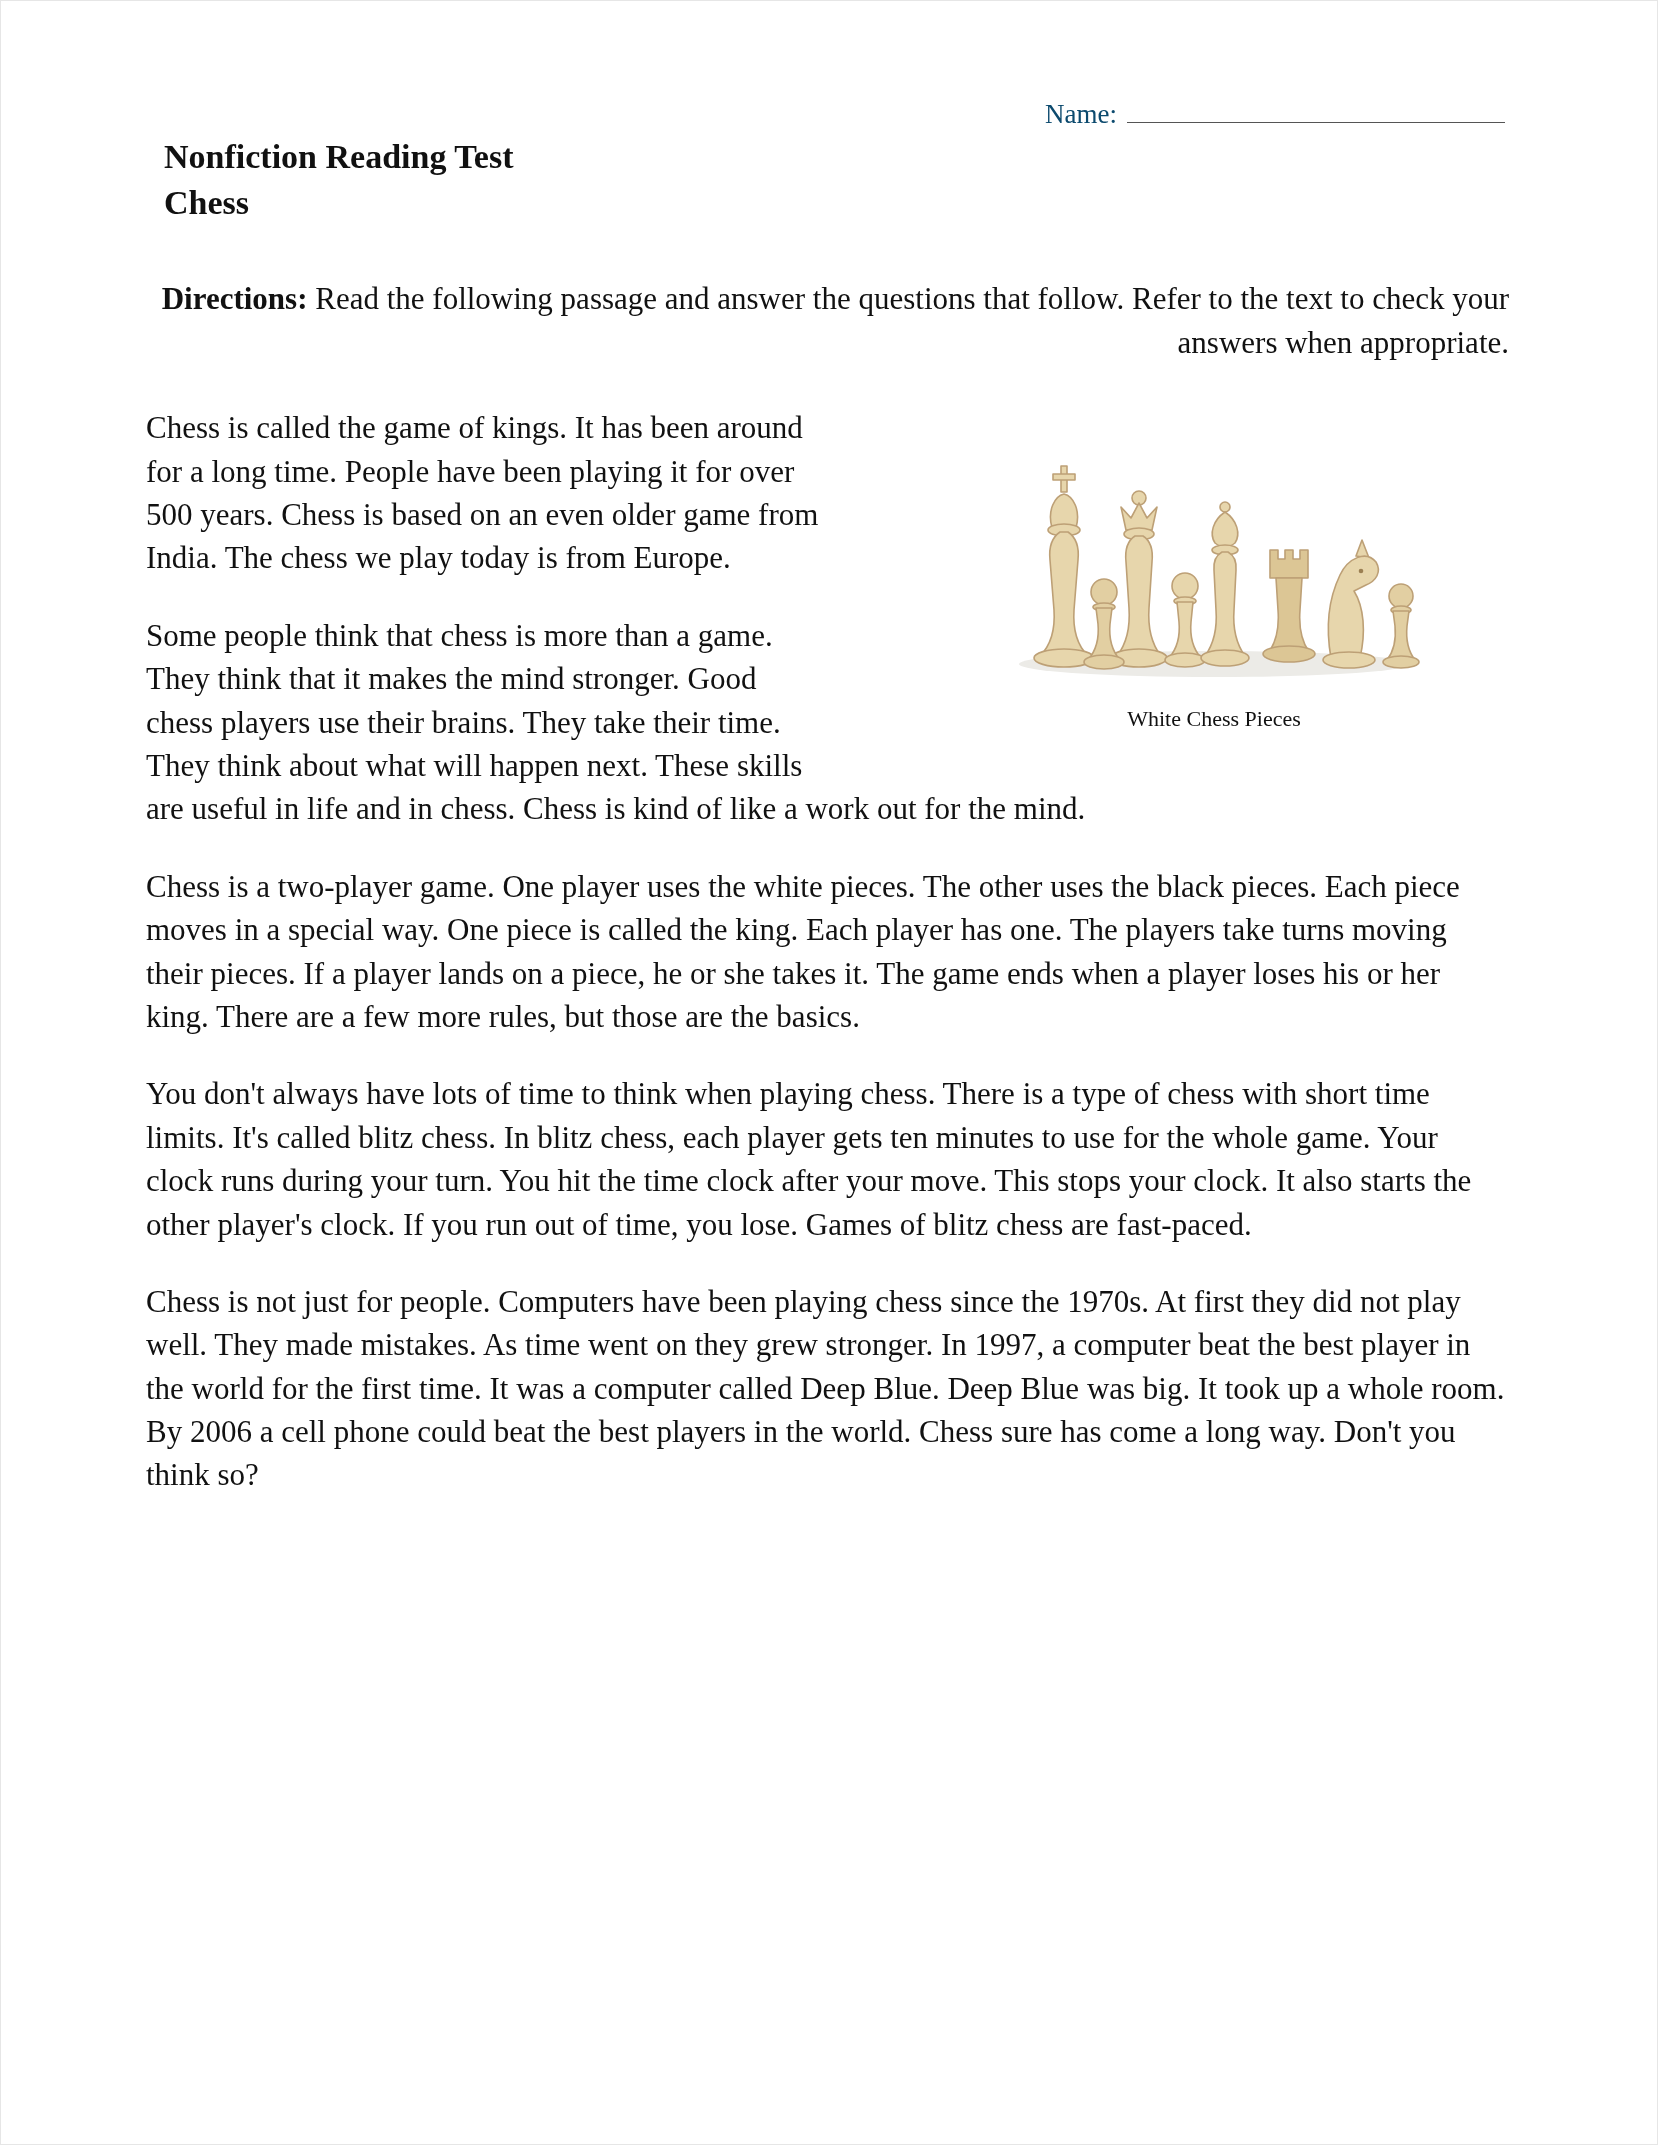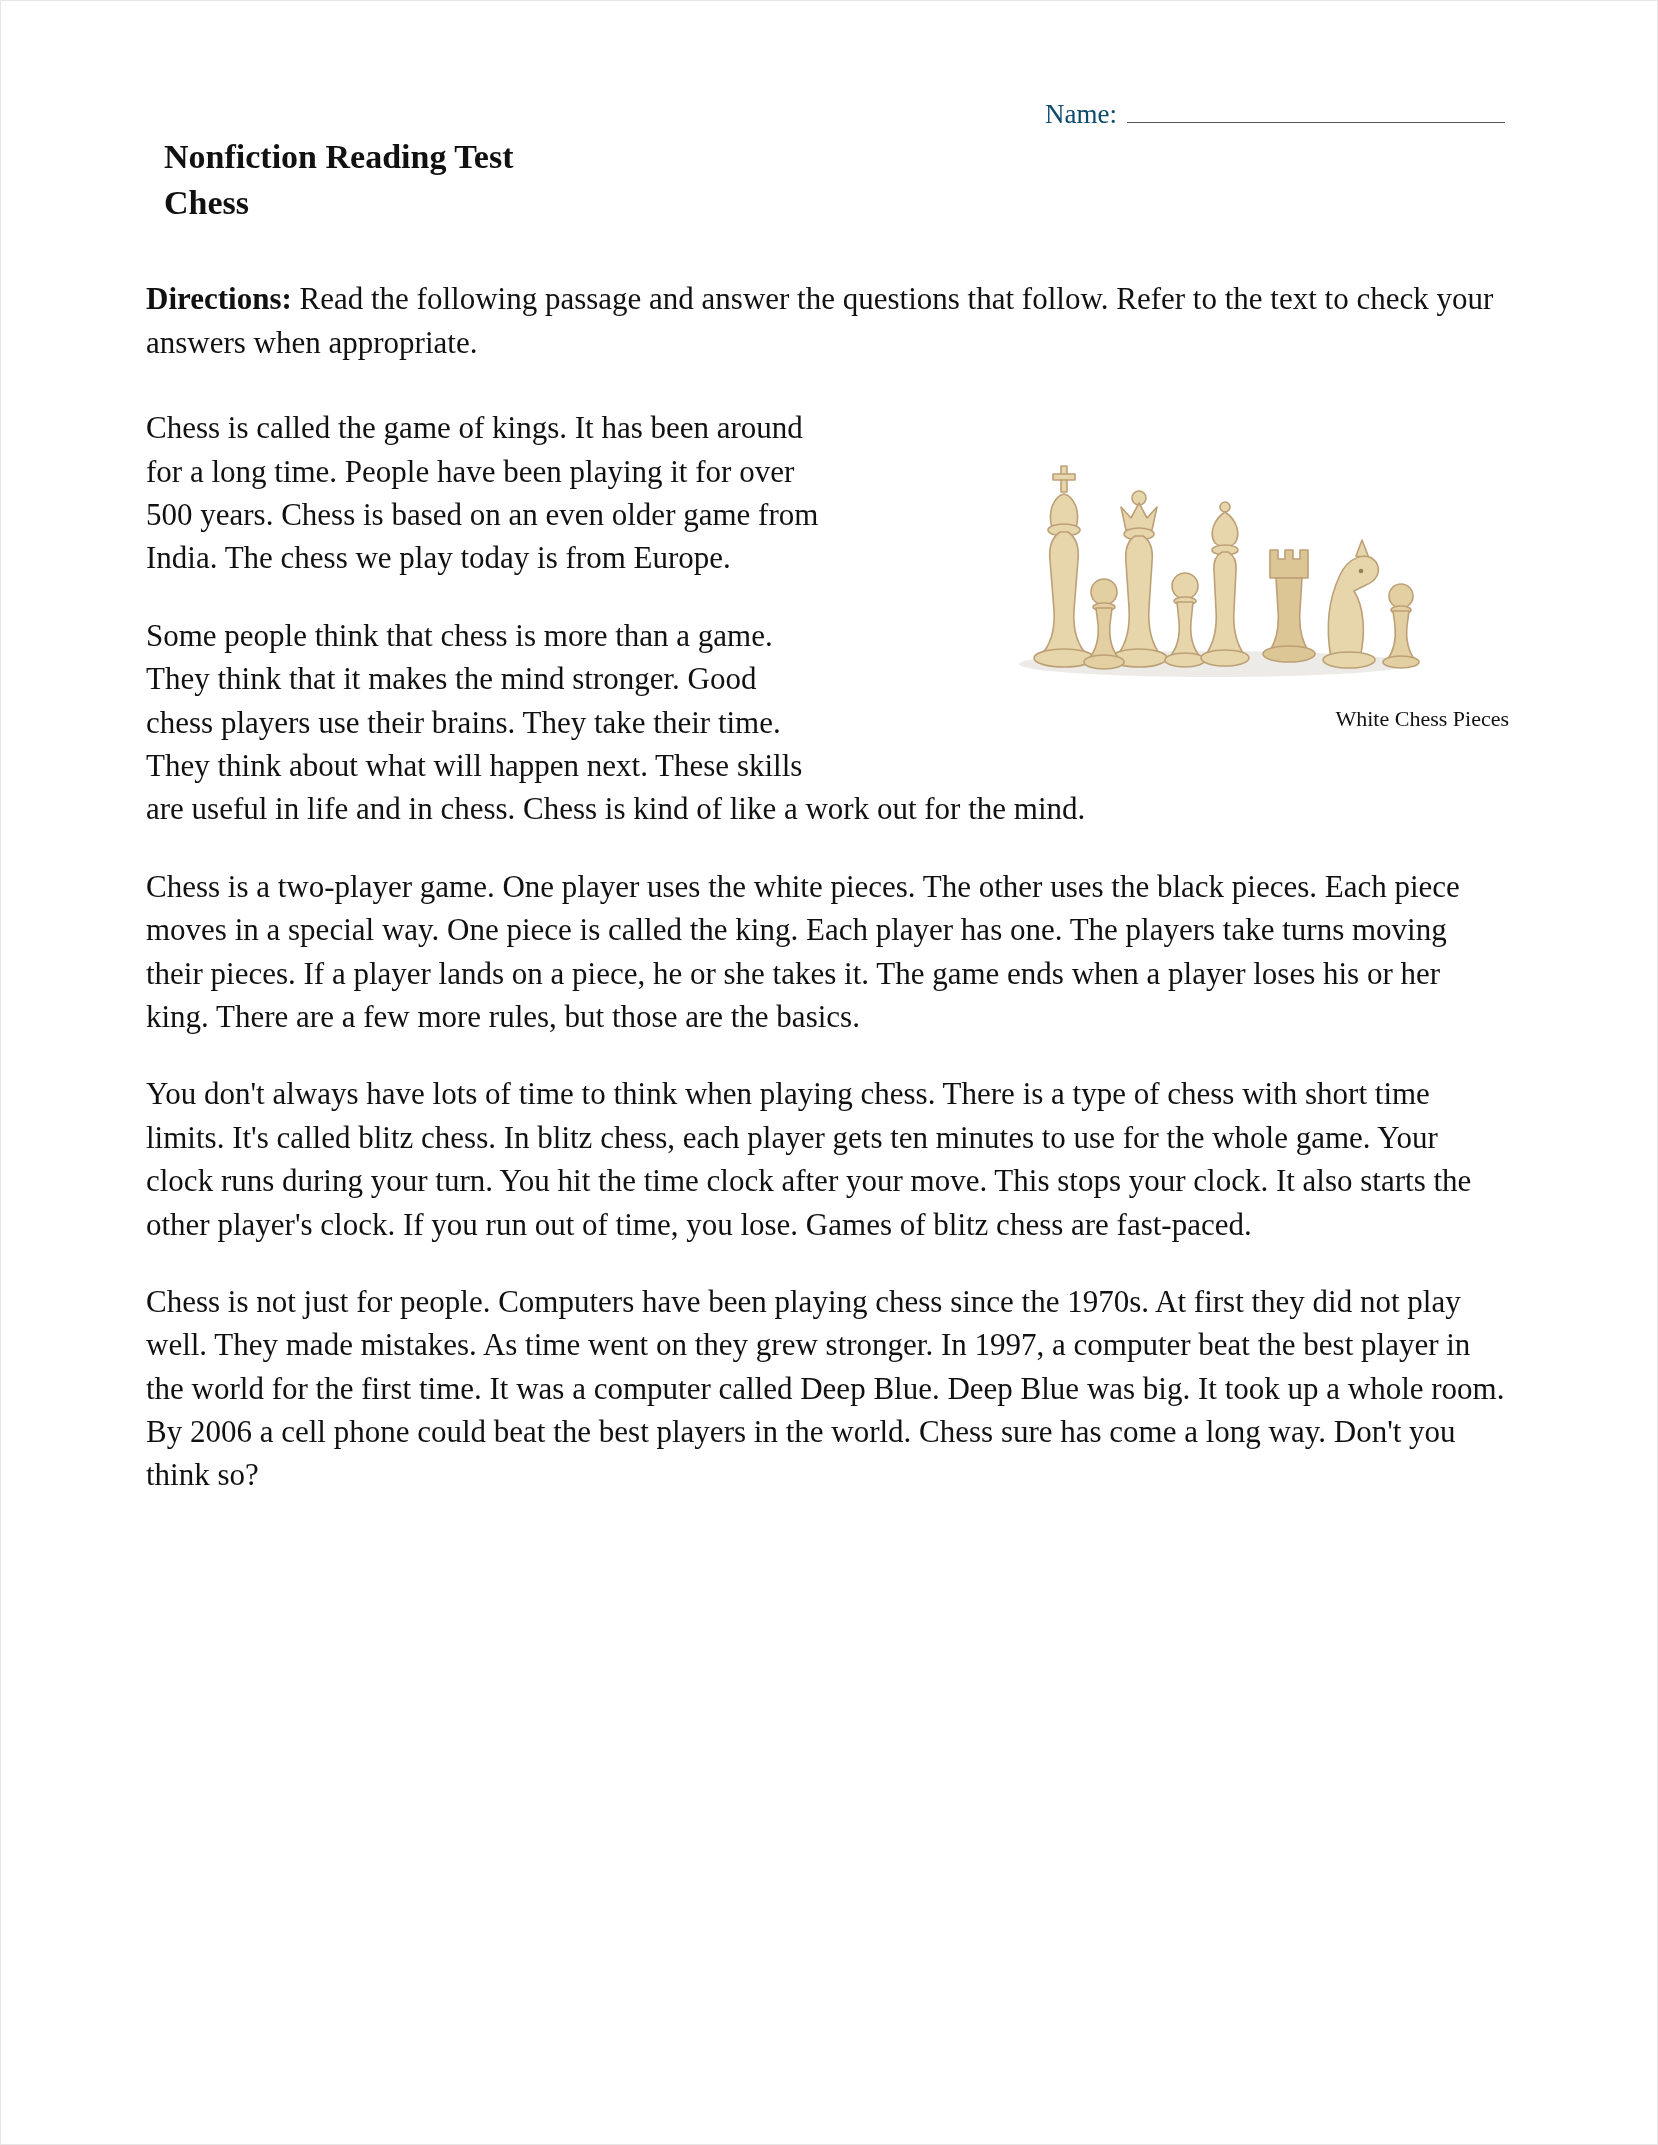--- a/index.html
+++ b/index.html
@@ -35,35 +35,36 @@
     font-size: 34px;
     font-weight: bold;
     line-height: 1.35;
     margin-left: 18px;
   }
 
   .directions {
     margin-top: 52px;
     font-size: 31px;
     line-height: 1.4;
+    text-align: right;
   }
   .directions .dir-label { font-weight: bold; }
 
   .passage {
     margin-top: 42px;
     font-size: 31px;
     line-height: 1.4;
   }
   .passage p { margin-bottom: 34px; }
 
   figure.chess-figure {
     float: right;
     width: 660px;
     margin: 4px 0 26px 20px;
-    text-align: right;
+    text-align: center;
     padding-left: 70px;
   }
   figure.chess-figure svg { display: block; margin: 0 auto; }
   figure.chess-figure figcaption {
     font-size: 22px;
     margin-top: 14px;
     color: #111;
   }
 
   .clearfix::after { content: ""; display: table; clear: both; }

